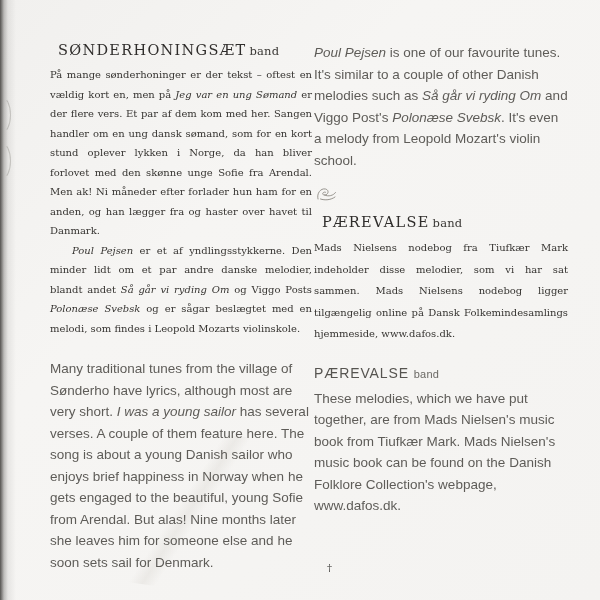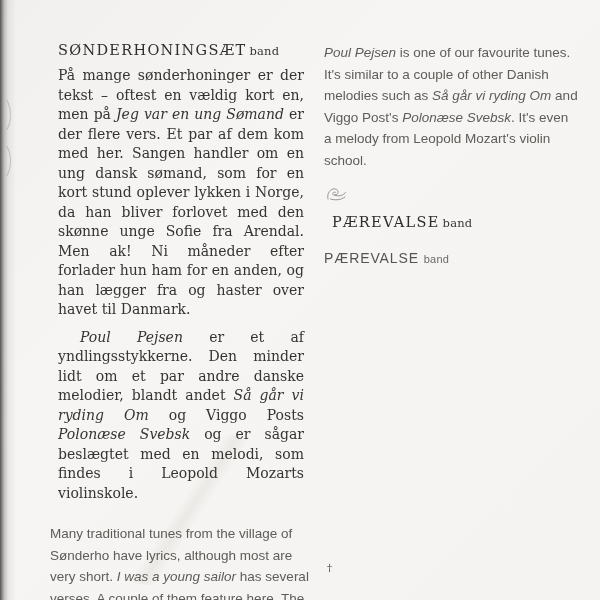--- a/index.html
+++ b/index.html
@@ -29,35 +29,35 @@
   .arc1 { left: -9px; top: 96px; }
   .arc2 { left: -9px; top: 142px; }
   .crease {
     position: absolute; left: 60px; top: 430px; width: 260px; height: 160px;
     background: linear-gradient(115deg, rgba(210,206,200,0) 46%, rgba(205,201,194,0.25) 50%, rgba(210,206,200,0) 54%);
     transform: rotate(8deg);
     pointer-events: none;
   }
   .col { position: absolute; top: 42px; }
   .col-left  { left: 50px;  width: 262px; }
-  .col-right { left: 324px; width: 254px; }
+  .col-right { left: 314px; width: 254px; }
 
   .serif-heading {
     font-family: "DejaVu Serif", serif;
     font-size: 14.5px; font-weight: 400;
     letter-spacing: 1.3px; color: #2f2d2b;
     margin: 0 0 7px 8px;
   }
   .serif-band {
     font-size: 11.5px; letter-spacing: 0.2px; margin-left: 3px; color: #3a3835;
   }
   .serif-body {
     font-family: "DejaVu Serif", serif;
-    font-size: 14px; line-height: 19.5px;
-    color: #363431; text-align: justify; margin: 8px;
+    font-size: 10px; line-height: 19.5px;
+    color: #363431; text-align: justify; margin: 0;
   }
   .indent { text-indent: 22px; }
 
   .sans-heading {
     font-family: "Liberation Sans", sans-serif;
     font-size: 14px; font-weight: 400;
     letter-spacing: 0.9px; color: #565450;
     margin: 0 0 7px 0;
   }
   .sans-band { font-size: 11px; letter-spacing: 0.2px; color: #6b6965; }
@@ -104,23 +104,25 @@
     <p class="sans-body"><span style="font-style: italic;">Poul Pejsen</span><span> is one of our favourite tunes. It's similar to a couple of other Danish melodies such as </span><span style="font-style: italic;">Så går vi ryding Om</span><span> and Viggo Post's </span><span style="font-style: italic;">Polonæse Svebsk</span><span>. It's even a melody from Leopold Mozart's violin school.</span></p>
 
     <div class="ornament">
       <svg width="26" height="20" viewBox="0 0 26 20" aria-hidden="true">
         <path d="M4 15 C2.5 9.5, 6.5 4, 11.5 5 C15.5 6, 14.5 11, 10.5 11 C7.5 11, 8.5 7.2, 11.5 8.2 M10.5 11 C14.5 13, 19.5 11.5, 21.5 8.5 M6.5 15 C11 16.6, 17 16, 21 13" fill="none" stroke="#8d8a83" stroke-width="0.9" stroke-linecap="round"></path>
       </svg>
     </div>
 
     <section>
       <h2 class="serif-heading"><span>PÆREVALSE</span><span class="serif-band">band</span></h2>
+      <p class="serif-body"><span>Mads Nielsens nodebog fra Tiufkær Mark indeholder disse melodier, som vi har sat sammen. Mads Nielsens nodebog ligger tilgængelig online på Dansk Folkemindesamlings hjemmeside, www.dafos.dk.</span></p>
     </section>
 
     <section class="eng-section">
       <h2 class="sans-heading"><span>PÆREVALSE</span> <span class="sans-band">band</span></h2>
+      <p class="sans-body"><span>These melodies, which we have put together, are from Mads Nielsen's music book from Tiufkær Mark. Mads Nielsen's music book can be found on the Danish Folklore Collection's webpage, www.dafos.dk.</span></p>
     </section>
 
   </div>
 
   <div class="bottom-mark">†</div>
 
 </div>
 
 </body></html>

